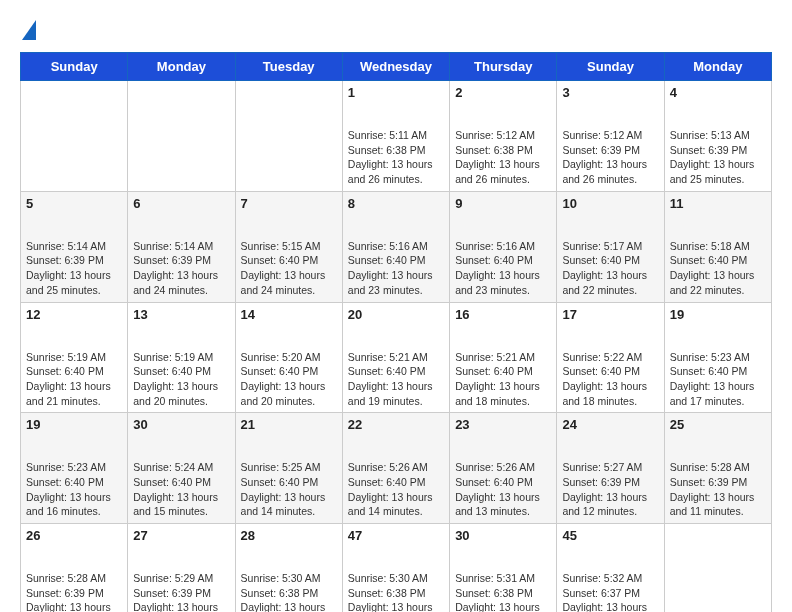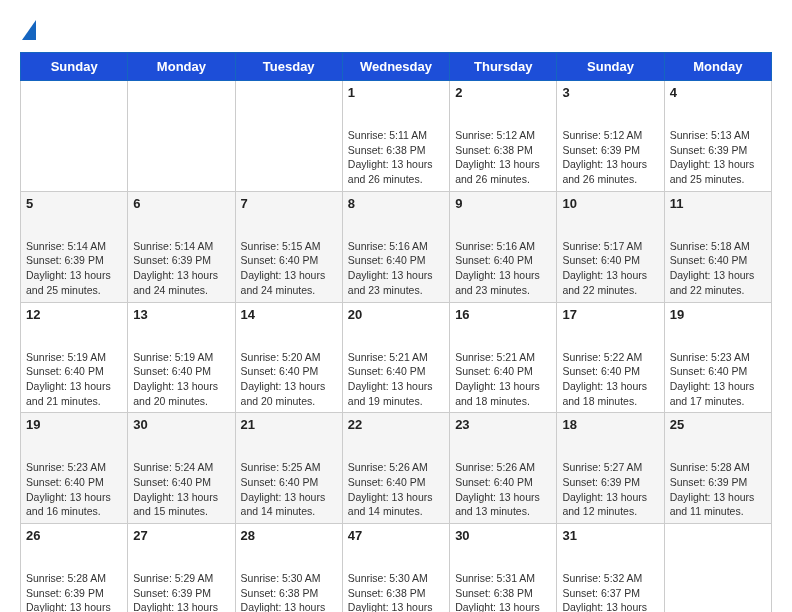--- a/index.html
+++ b/index.html
@@ -194,21 +194,21 @@
         </td>
         <td>
           <span class="day-num">22</span>
           <div class="day-info">Sunrise: 5:26 AM<br>Sunset: 6:40 PM<br>Daylight: 13 hours<br>and 14 minutes.</div>
         </td>
         <td>
           <span class="day-num">23</span>
           <div class="day-info">Sunrise: 5:26 AM<br>Sunset: 6:40 PM<br>Daylight: 13 hours<br>and 13 minutes.</div>
         </td>
         <td>
-          <span class="day-num">18</span>
+          <span class="day-num">24</span>
           <div class="day-info">Sunrise: 5:27 AM<br>Sunset: 6:39 PM<br>Daylight: 13 hours<br>and 12 minutes.</div>
         </td>
         <td>
           <span class="day-num">25</span>
           <div class="day-info">Sunrise: 5:28 AM<br>Sunset: 6:39 PM<br>Daylight: 13 hours<br>and 11 minutes.</div>
         </td>
       </tr>
       <tr>
         <td>
           <span class="day-num">26</span>
@@ -224,19 +224,19 @@
         </td>
         <td>
           <span class="day-num">47</span>
           <div class="day-info">Sunrise: 5:30 AM<br>Sunset: 6:38 PM<br>Daylight: 13 hours<br>and 7 minutes.</div>
         </td>
         <td>
           <span class="day-num">30</span>
           <div class="day-info">Sunrise: 5:31 AM<br>Sunset: 6:38 PM<br>Daylight: 13 hours<br>and 6 minutes.</div>
         </td>
         <td>
-          <span class="day-num">31</span>
+          <span class="day-num">45</span>
           <div class="day-info">Sunrise: 5:32 AM<br>Sunset: 6:37 PM<br>Daylight: 13 hours<br>and 5 minutes.</div>
         </td>
         <td class="empty-cell"></td>
       </tr>
     </tbody>
 </table>
 
 </body></html>

